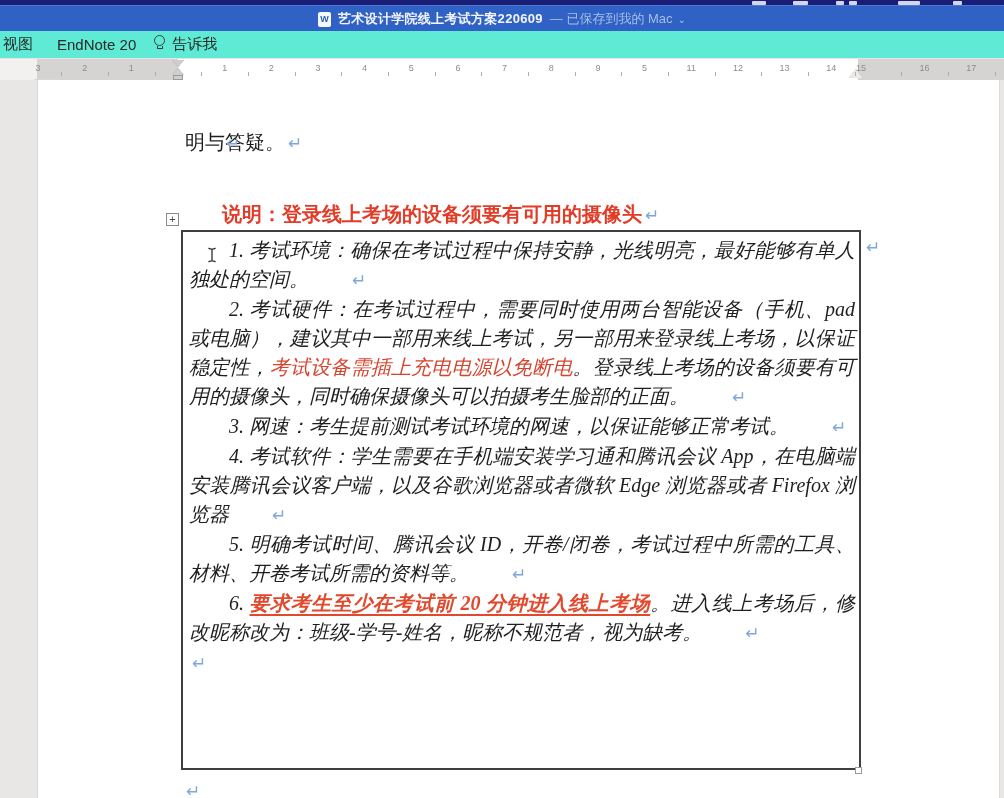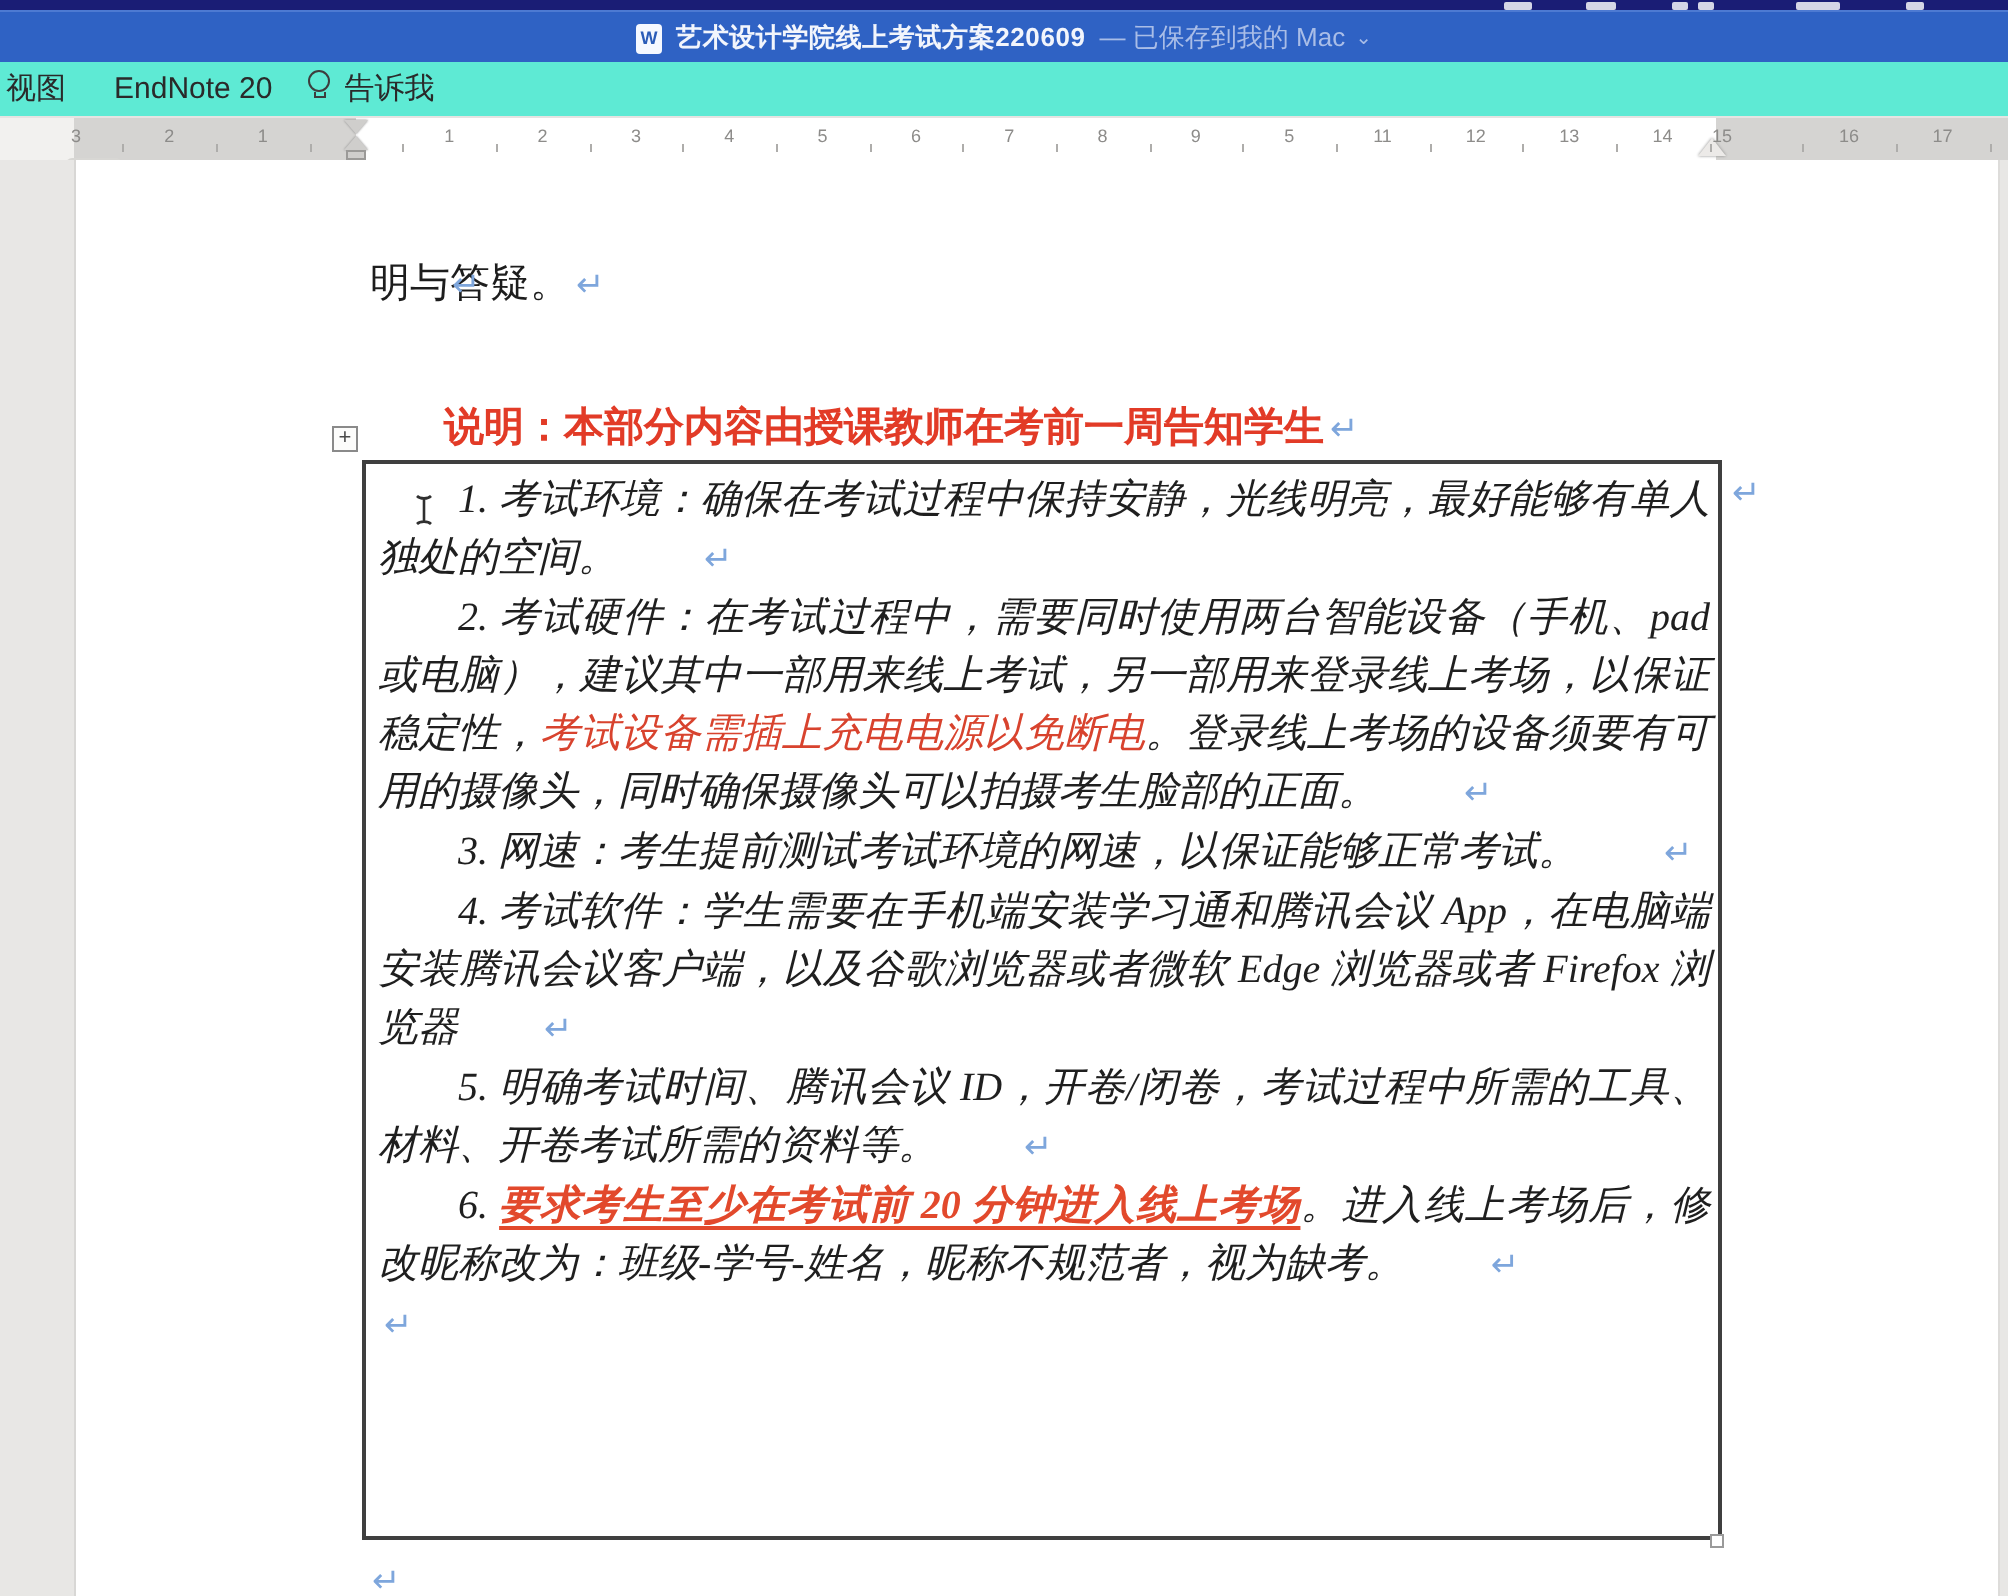--- a/index.html
+++ b/index.html
@@ -174,21 +174,21 @@
 
     <div class="p-empty">
       <span class="pmark">↵</span>
     </div>
 
     <div class="p-heading">
       <span>二、学生的考前准备</span><span class="pmark">↵</span>
     </div>
 
     <div class="p-note">
-      <span>说明：本部分内容由授课教师在考前一周告知学生</span><span class="pmark">↵</span>
+      <span>说明：登录线上考场的设备须要有可用的摄像头</span><span class="pmark">↵</span>
     </div>
 
     <div class="move-handle">+</div>
 
     <div class="ex-table">
       <div class="cell" id="table-cell">
           <div class="tpara"><span class="run-normal">1. 考试环境：确保在考试过程中保持安静，光线明亮，最好能够有单人独处的空间。</span><span class="pmark">↵</span></div>
           <div class="tpara"><span class="run-normal">2. 考试硬件：在考试过程中，需要同时使用两台智能设备（手机、pad 或电脑），建议其中一部用来线上考试，另一部用来登录线上考场，以保证稳定性，</span><span class="run-red">考试设备需插上充电电源以免断电</span><span class="run-normal">。登录线上考场的设备须要有可用的摄像头，同时确保摄像头可以拍摄考生脸部的正面。</span><span class="pmark">↵</span></div>
           <div class="tpara"><span class="run-normal">3. 网速：考生提前测试考试环境的网速，以保证能够正常考试。</span><span class="pmark">↵</span></div>
           <div class="tpara"><span class="run-normal">4. 考试软件：学生需要在手机端安装学习通和腾讯会议 App，在电脑端安装腾讯会议客户端，以及谷歌浏览器或者微软 Edge 浏览器或者 Firefox 浏览器</span><span class="pmark">↵</span></div>

